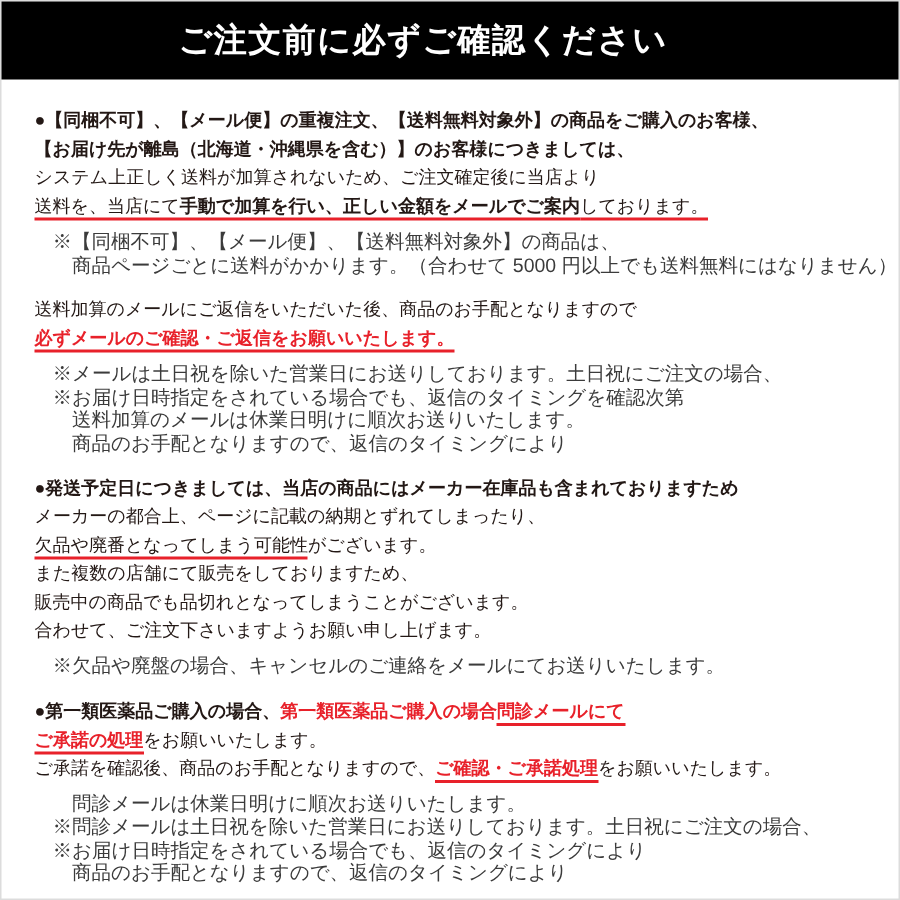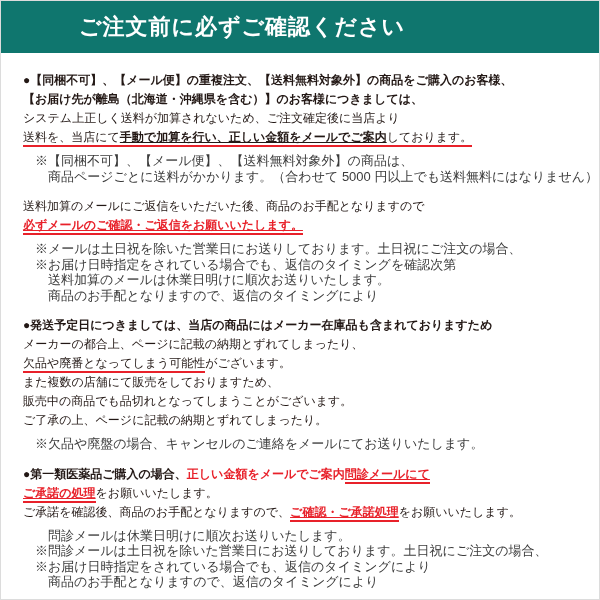--- a/index.html
+++ b/index.html
@@ -17,24 +17,24 @@
   .page {
     position: relative;
     width: 600px;
     height: 600px;
     box-sizing: border-box;
     border: 1px solid #dcdcdc;
     background: #ffffff;
   }
   .header {
     height: 52px;
-    background: #0f766e;
+    background: #000000;
     display: flex;
     align-items: center;
-    padding-left: 78px;
+    padding-left: 118px;
     box-sizing: border-box;
   }
   .header-title {
     color: #ffffff;
     font-size: 22px;
     font-weight: bold;
     letter-spacing: 1px;
   }
   .body {
     padding: 18px 22px 0 22px;
@@ -51,21 +51,21 @@
   .line.lead {
     font-weight: bold;
   }
   .sub {
     font-size: 13px;
     line-height: 15.5px;
     color: #3b3b3b;
     white-space: nowrap;
   }
   .indent1 { padding-left: 12px; }
-  .bold { font-weight: bold; text-decoration: underline; }
+  .bold { font-weight: bold; }
   .u-red {
     color: #231815;
     border-bottom: 2px solid #e8212a;
     padding-bottom: 1px;
   }
   .red {
     color: #e8212a;
   }
   .red-u {
     color: #e8212a;
@@ -104,27 +104,27 @@
       <div class="sub indent1">　送料加算のメールは休業日明けに順次お送りいたします。</div>
       <div class="sub indent1">　商品のお手配となりますので、返信のタイミングにより</div>
     </div>
 
     <div class="block">
       <div class="line lead">●発送予定日につきましては、当店の商品にはメーカー在庫品も含まれておりますため</div>
       <div class="line">メーカーの都合上、ページに記載の納期とずれてしまったり、</div>
       <div class="line"><span class="u-red">欠品や廃番となってしまう可能性</span><span>がございます。</span></div>
       <div class="line">また複数の店舗にて販売をしておりますため、</div>
       <div class="line">販売中の商品でも品切れとなってしまうことがございます。</div>
-      <div class="line">ご了承の上、ページに記載の納期とずれてしまったり。</div>
+      <div class="line">合わせて、ご注文下さいますようお願い申し上げます。</div>
       <div class="spacer-sm"></div>
       <div class="sub indent1">※欠品や廃盤の場合、キャンセルのご連絡をメールにてお送りいたします。</div>
     </div>
 
     <div class="block">
-      <div class="line lead"><span>●第一類医薬品ご購入の場合、</span><span class="red">正しい金額をメールでご案内</span><span class="red-u bold">問診メールにて</span></div>
+      <div class="line lead"><span>●第一類医薬品ご購入の場合、</span><span class="red">第一類医薬品ご購入の場合</span><span class="red-u bold">問診メールにて</span></div>
       <div class="line"><span class="red-u bold">ご承諾の処理</span><span>をお願いいたします。</span></div>
       <div class="line"><span>ご承諾を確認後、商品のお手配となりますので、</span><span class="red-u bold">ご確認・ご承諾処理</span><span>をお願いいたします。</span></div>
       <div class="spacer-sm"></div>
       <div class="sub indent1">　問診メールは休業日明けに順次お送りいたします。</div>
       <div class="sub indent1">※問診メールは土日祝を除いた営業日にお送りしております。土日祝にご注文の場合、</div>
       <div class="sub indent1">※お届け日時指定をされている場合でも、返信のタイミングにより</div>
       <div class="sub indent1">　商品のお手配となりますので、返信のタイミングにより</div>
 
     </div>
 

